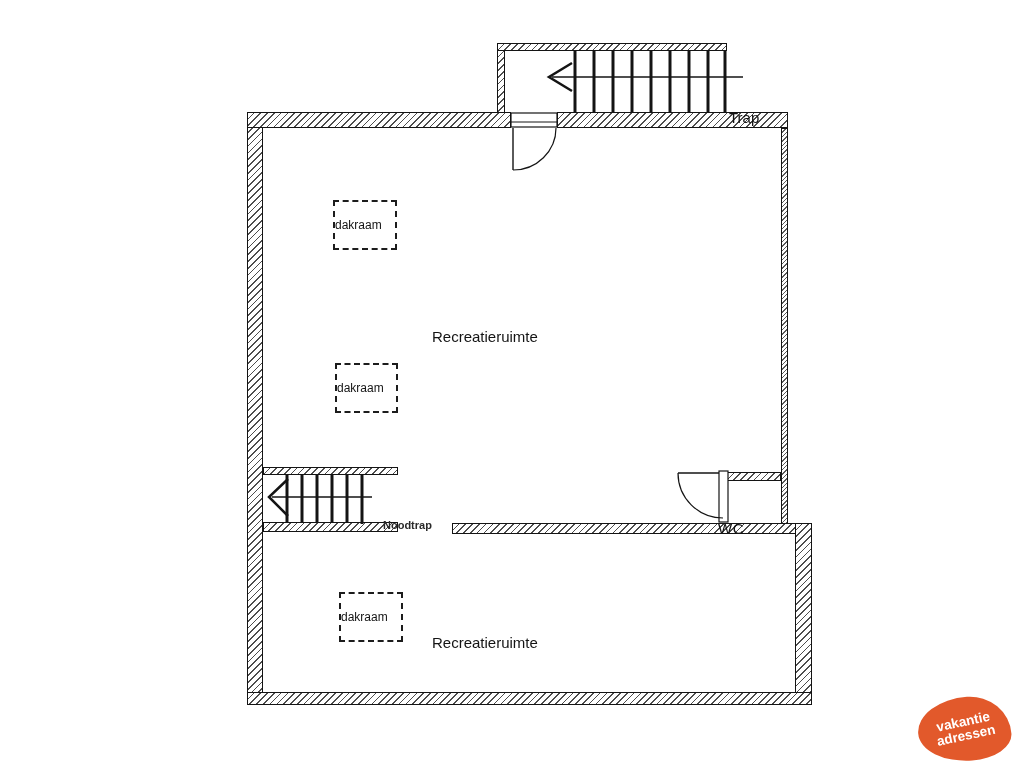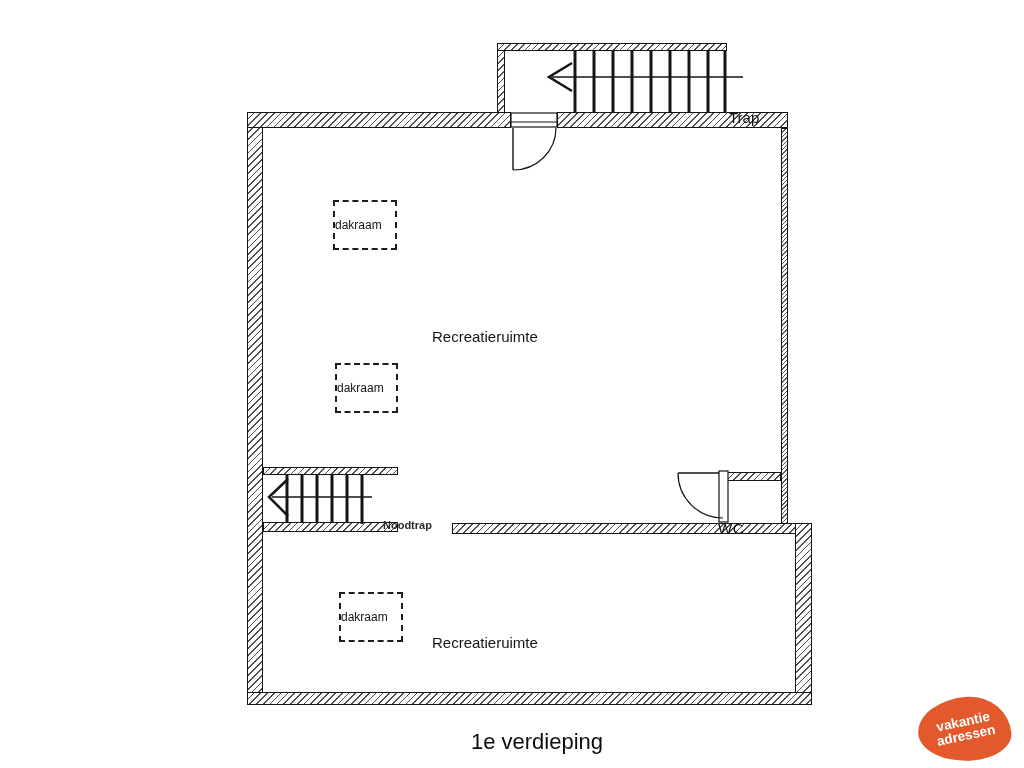--- a/index.html
+++ b/index.html
@@ -117,21 +117,20 @@
   <div class="skylight" style="left:339px;top:592px;width:64px;height:50px;">
     <span>dakraam</span>
   </div>
 
   <div class="lbl trap-lbl" style="left:729px;top:81px;">Trap</div>
   <div class="lbl room" style="left:432px;top:300px;">Recreatieruimte</div>
   <div class="lbl noodtrap-lbl" style="left:383px;top:491px;">Noodtrap</div>
   <div class="lbl wc-lbl" style="left:718px;top:492px;">WC</div>
   <div class="lbl room" style="left:432px;top:606px;">Recreatieruimte</div>
 
-  <div class="title">1e verdieping</div>
 
   <div class="logo">
     <div class="logo-text">
       <div>vakantie</div>
       <div>adressen</div>
     </div>
   </div>
 
 </div>
 

